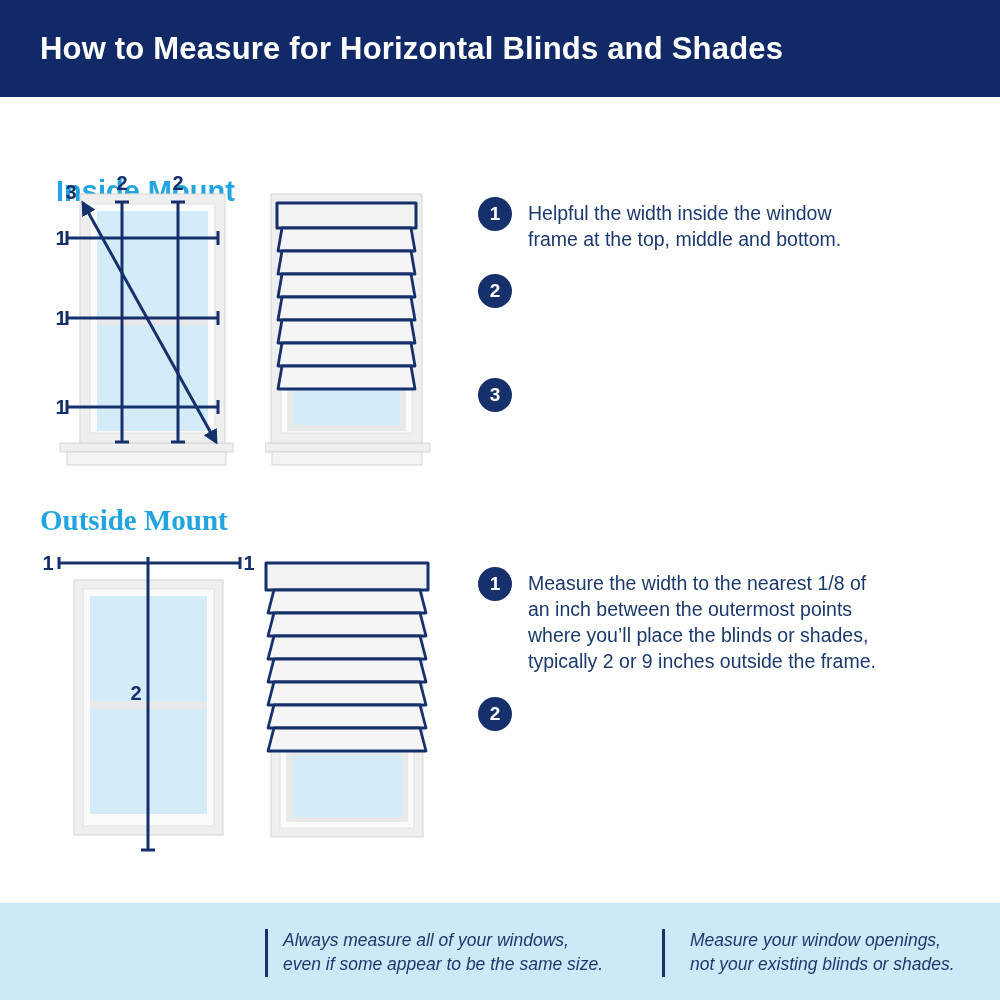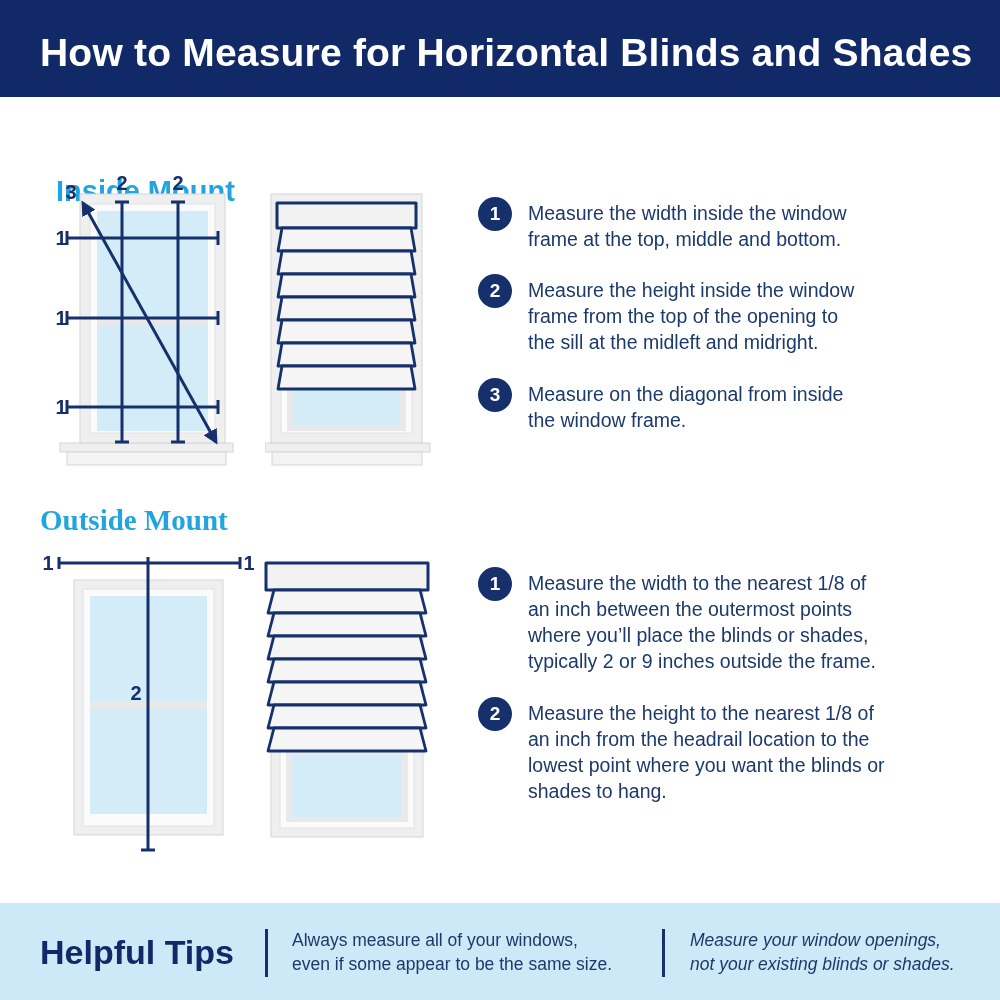--- a/index.html
+++ b/index.html
@@ -9,21 +9,21 @@
   }
   *{margin:0;padding:0;box-sizing:border-box;}
   html,body{width:1000px;height:1000px;}
   body{
     position:relative;width:1000px;height:1000px;background:#fff;
     font-family:"Liberation Sans", sans-serif;overflow:hidden;
   }
   .abs{position:absolute;}
   
   #header{top:0;left:0;width:1000px;height:97px;background:var(--header-navy);}
-  #header h1{position:absolute;left:40px;top:31px;color:#fff;font-size:39px;font-weight:700;letter-spacing:.2px;}
+  #header h1{position:absolute;left:40px;top:31px;color:#fff;font-size:31px;font-weight:700;letter-spacing:.2px;}
   
   .section-heading{color:var(--cyan);font-size:29px;font-weight:700;}
   #inside-heading{left:56px;top:131px;margin-top:44px;}
   #outside-heading{left:40px;top:504px;font-family:Liberation Serif, serif;}
   
   #dgm-inside-window{left:40px;top:166px;width:200px;height:300px;}
   #dgm-inside-shade{left:265px;top:166px;width:195px;height:300px;}
   #dgm-outside-window{left:40px;top:550px;width:215px;height:345px;}
   #dgm-outside-shade{left:260px;top:550px;width:205px;height:345px;}
   svg{display:block;}
@@ -36,21 +36,21 @@
   #in-step-1{top:197px;} #in-step-2{top:274px;} #in-step-3{top:378px;}
   #out-step-1{top:567px;} #out-step-2{top:697px;}
   
   #footer{top:903px;left:0;width:1000px;height:97px;background:var(--footer-bg);}
   #footer-heading{position:absolute;left:40px;top:50%;transform:translateY(-50%);
                   color:var(--header-navy);font-size:34px;font-weight:700;}
   .footer-divider{position:absolute;top:26px;width:3px;height:48px;background:var(--navy);}
   #divider-1{left:265px;} #divider-2{left:662px;}
   .footer-tip{position:absolute;top:50%;transform:translateY(-50%);
               color:var(--text-navy);font-size:17.5px;line-height:24px;white-space:pre-line;}
-  #tip-1{left:292px;} #tip-2{left:690px;font-style:italic;}
+  #tip-1{left:283px;font-style:italic;} #tip-2{left:690px;font-style:italic;}
 </style>
 </head>
 <body>
 
 <div id="header" class="abs">
   <h1>How to Measure for Horizontal Blinds and Shades</h1>
 </div>
 
 <h2 id="inside-heading" class="abs section-heading">Inside Mount</h2>
 
@@ -113,33 +113,28 @@
     <path d="M17,108 L146,108 L150,131 L13,131 Z" fill="#F5F5F5" stroke-width="2.8"></path>
     <path d="M17,131 L146,131 L150,154 L13,154 Z" fill="#F5F5F5" stroke-width="2.8"></path>
     <path d="M17,154 L146,154 L150,177 L13,177 Z" fill="#F5F5F5" stroke-width="2.8"></path>
     <path d="M17,177 L146,177 L150,200 L13,200 Z" fill="#F5F5F5" stroke-width="2.8"></path>
     <path d="M17,200 L146,200 L150,223 L13,223 Z" fill="#F5F5F5" stroke-width="2.8"></path>
   </g>
 </svg>
 
 <div id="in-step-1" class="step">
   <div class="badge">1</div>
-  <div class="step-text">Measure the width inside the window
+  <div class="step-text">Helpful the width inside the window
 frame at the top, middle and bottom.</div>
 </div>
 <div id="in-step-2" class="step">
   <div class="badge">2</div>
-  <div class="step-text">Measure the height inside the window
-frame from the top of the opening to
-the sill at the midleft and midright.</div>
 </div>
 <div id="in-step-3" class="step">
   <div class="badge">3</div>
-  <div class="step-text">Measure on the diagonal from inside
-the window frame.</div>
 </div>
 
 <h2 id="outside-heading" class="abs section-heading">Outside Mount</h2>
 
 <svg id="dgm-outside-window" class="abs" viewBox="0 0 215 345">
   <g>
     <rect x="34" y="30" width="149" height="255" fill="#EFEFEF" stroke="#D5D5D5"></rect>
     <rect x="43" y="39" width="131" height="237" fill="#FBFBFB" stroke="#E2E2E2"></rect>
     <rect x="50" y="46" width="117" height="105" fill="#D4ECF8"></rect>
     <rect x="50" y="151" width="117" height="8" fill="#E9E9E9"></rect>
@@ -180,27 +175,22 @@
 
 <div id="out-step-1" class="step">
   <div class="badge">1</div>
   <div class="step-text">Measure the width to the nearest 1/8 of
 an inch between the outermost points
 where you’ll place the blinds or shades,
 typically 2 or 9 inches outside the frame.</div>
 </div>
 <div id="out-step-2" class="step">
   <div class="badge">2</div>
-  <div class="step-text">Measure the height to the nearest 1/8 of
-an inch from the headrail location to the
-lowest point where you want the blinds or
-shades to hang.</div>
 </div>
 
 <div id="footer" class="abs">
-  <div id="footer-heading">Helpful Tips</div>
   <div id="divider-1" class="footer-divider"></div>
   <div id="tip-1" class="footer-tip">Always measure all of your windows,
 even if some appear to be the same size.</div>
   <div id="divider-2" class="footer-divider"></div>
   <div id="tip-2" class="footer-tip">Measure your window openings,
 not your existing blinds or shades.</div>
 </div>
 
 </body></html>

